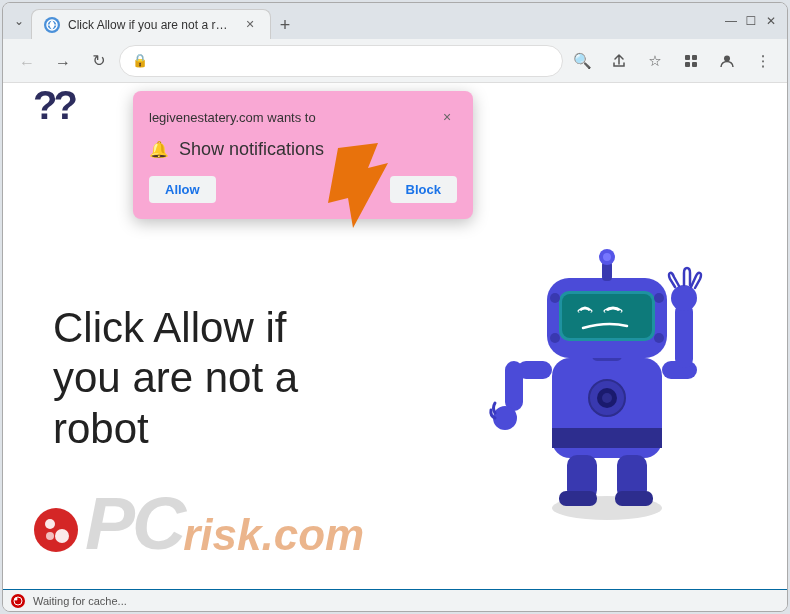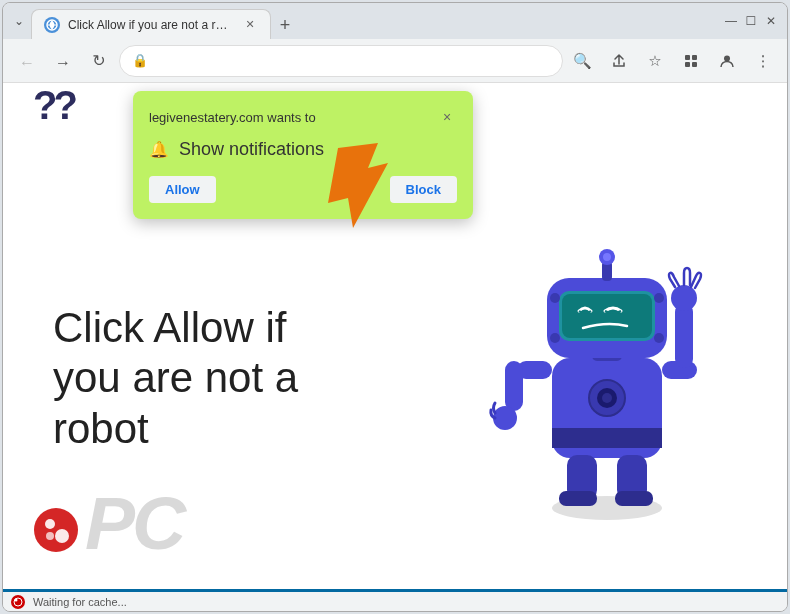--- a/index.html
+++ b/index.html
@@ -195,21 +195,21 @@
       position: relative;
       overflow: hidden;
     }
 
     
     .notification-popup {
       position: absolute;
       top: 8px;
       left: 130px;
       width: 340px;
-      background: #bef264;
+      background: #f9a8d4;
       border-radius: 8px;
       box-shadow: 0 4px 16px rgba(0,0,0,0.25);
       padding: 16px;
       z-index: 10;
     }
 
     .popup-header {
       display: flex;
       justify-content: space-between;
       align-items: center;
@@ -326,21 +326,21 @@
       letter-spacing: -4px;
     }
 
     
     .status-bar {
       background: #f1f3f4;
       height: 22px;
       display: flex;
       align-items: center;
       padding: 0 8px;
-      border-top: 3px solid #0369a1;
+      border-top: 1px solid #0369a1;
       gap: 8px;
     }
 
     .status-favicon {
       width: 14px;
       height: 14px;
       background: #c00;
       border-radius: 50%;
       display: flex;
       align-items: center;
@@ -518,20 +518,21 @@
 
       <div style="position:relative; bottom:4px; margin-right:6px;">
         <svg width="46" height="46" viewBox="0 0 46 46">
           <circle cx="23" cy="23" r="22" fill="#cc0000" opacity="0.85"></circle>
           <circle cx="17" cy="17" r="5" fill="white" opacity="0.9"></circle>
           <circle cx="29" cy="29" r="7" fill="white" opacity="0.9"></circle>
           <circle cx="17" cy="29" r="4" fill="white" opacity="0.7"></circle>
         </svg>
       </div>
       <span style="font-size:75px; font-weight:900; font-style:italic; color:rgba(180,180,180,0.5); line-height:1; letter-spacing:-3px;margin-top:12px;">PC</span>
+      <span style="font-size:44px; font-weight:900; font-style:italic; color:rgba(210,90,0,0.45); line-height:1; margin-bottom:4px;">risk.com</span>
     </div>
 
   </div>
 
   <div class="status-bar">
     <div class="status-favicon">
       <svg width="10" height="10" viewBox="0 0 10 10">
           <circle cx="5" cy="5" r="4" fill="none" stroke="white" stroke-width="1"></circle>
           <circle cx="3" cy="3" r="1.5" fill="white"></circle>
         </svg>

